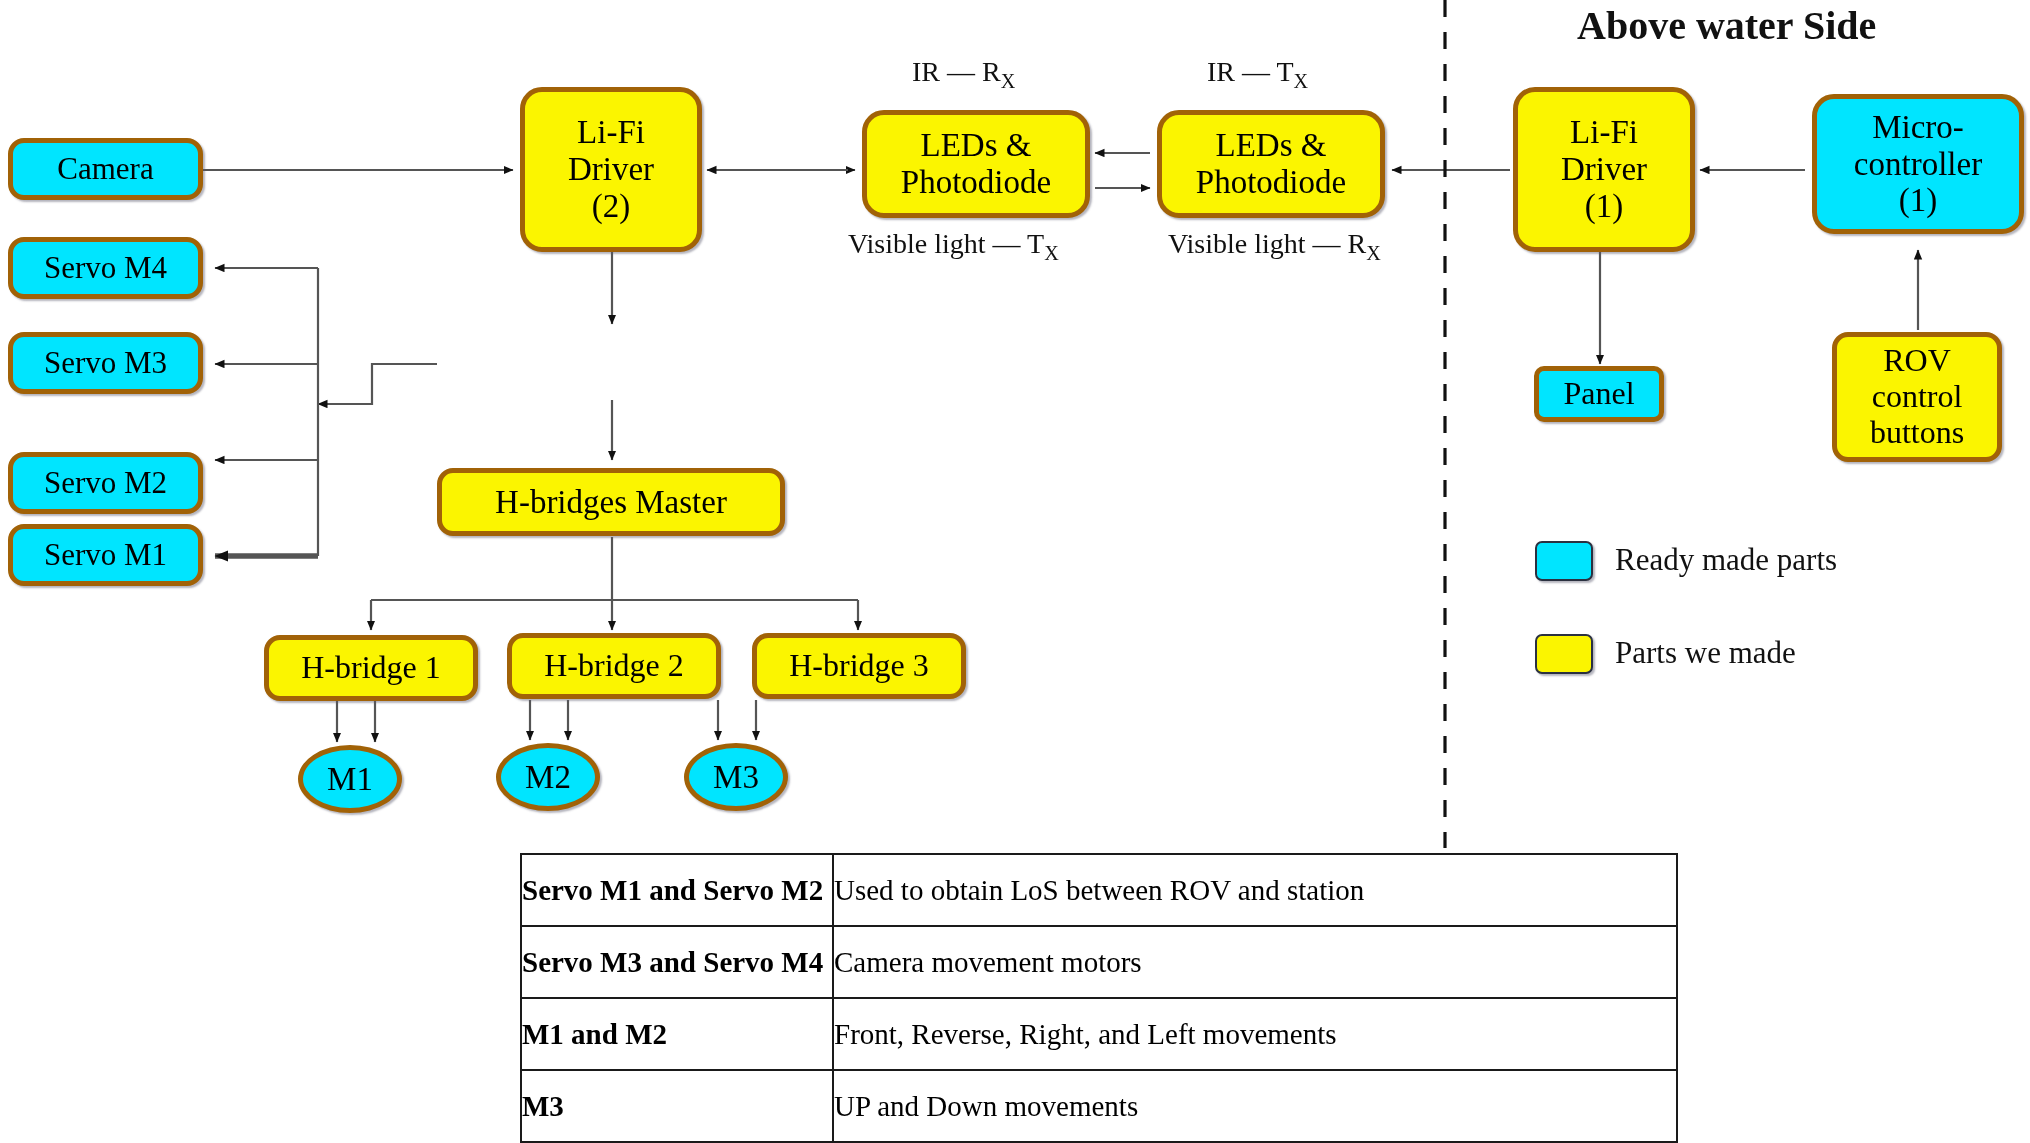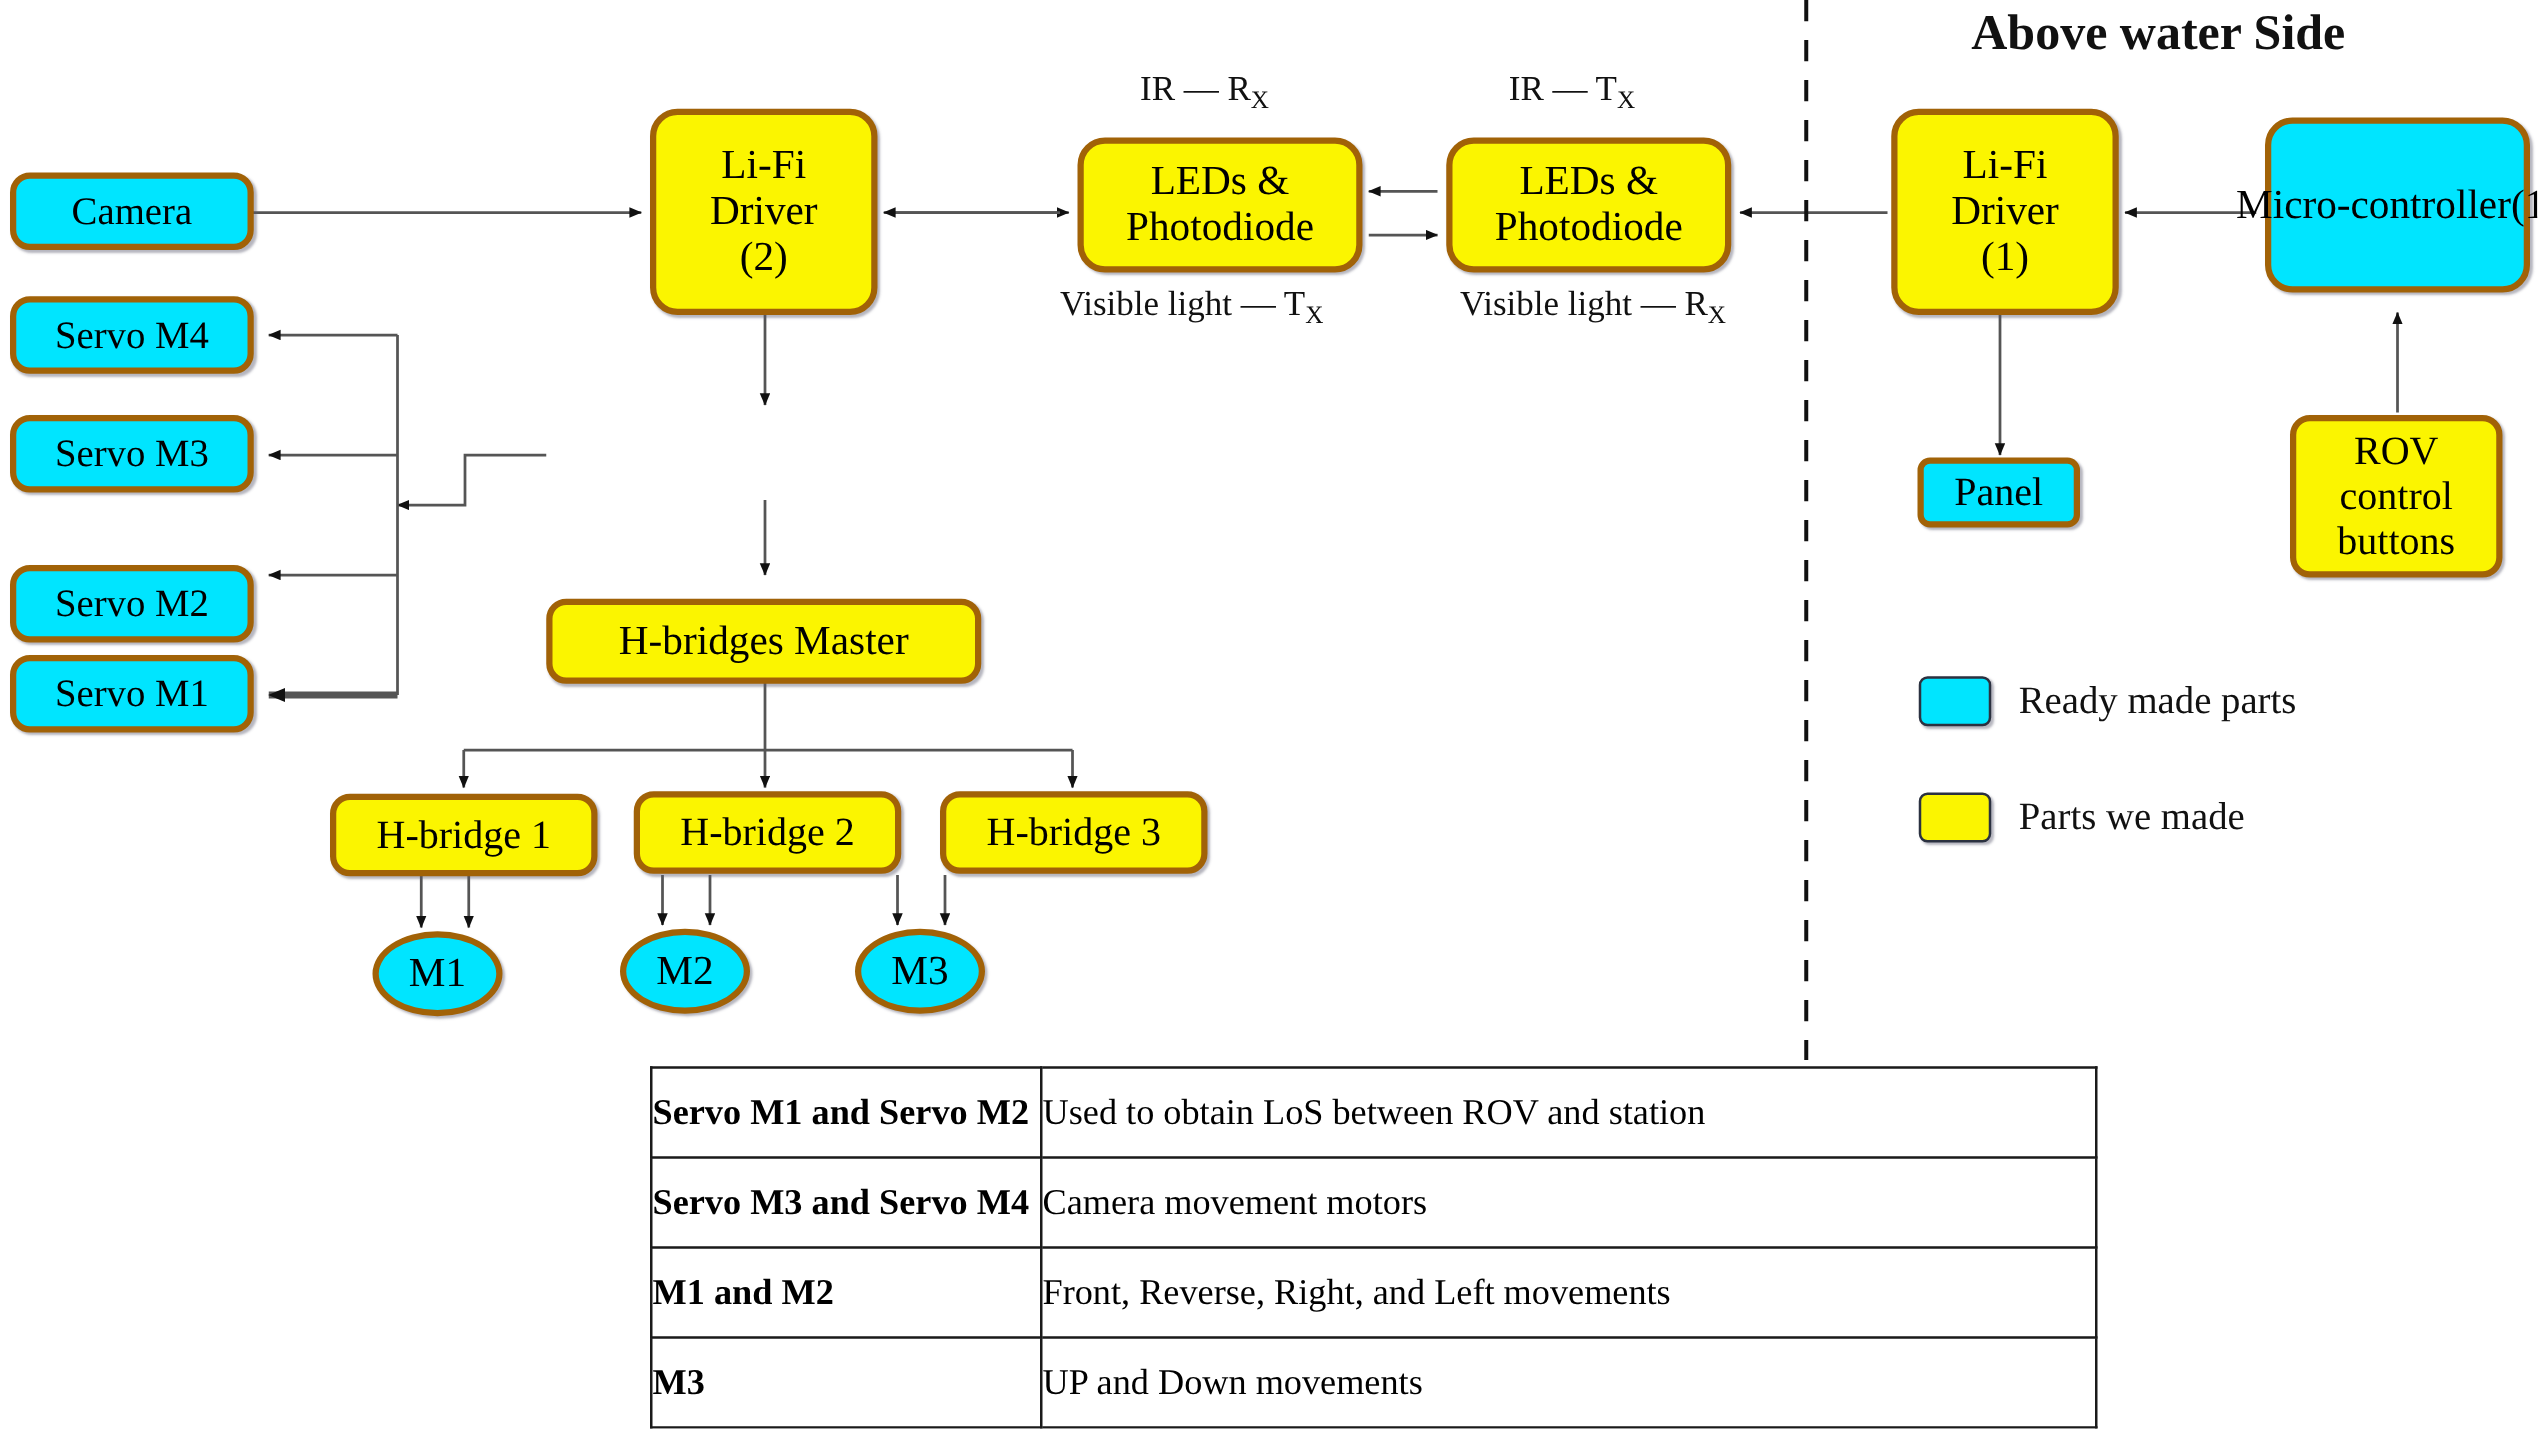--- a/index.html
+++ b/index.html
@@ -187,37 +187,37 @@
     <span>IR — T</span><sub>X</sub>
   </div>
   <div class="edge-label" style="left:848px; top:228px; font-size:28px;">
     <span>Visible light — T</span><sub>X</sub>
   </div>
   <div class="edge-label" style="left:1168px; top:228px; font-size:28px;">
     <span>Visible light — R</span><sub>X</sub>
   </div>
 
 
-  <div class="node yellow rr-md" style="left:437px; top:479px; width:348px; height:68px; font-size:33px;">H-bridges Master</div>
+  <div class="node yellow rr-md" style="left:437px; top:468px; width:348px; height:68px; font-size:33px;">H-bridges Master</div>
 
   <div class="node yellow rr-md" style="left:264px; top:635px; width:214px; height:66px; font-size:32px;">H-bridge 1</div>
   <div class="node yellow rr-md" style="left:507px; top:633px; width:214px; height:66px; font-size:32px;">H-bridge 2</div>
   <div class="node yellow rr-md" style="left:752px; top:633px; width:214px; height:66px; font-size:32px;">H-bridge 3</div>
 
   <div class="node cyan ellipse" style="left:298px; top:745px; width:104px; height:68px; font-size:33px;">M1</div>
   <div class="node cyan ellipse" style="left:496px; top:743px; width:104px; height:68px; font-size:33px;">M2</div>
   <div class="node cyan ellipse" style="left:684px; top:743px; width:104px; height:68px; font-size:33px;">M3</div>
 
   <div class="node yellow rr-lg" style="left:1513px; top:87px; width:182px; height:165px; font-size:33px; flex-direction:column;">
     <span>Li-Fi</span>
     <span>Driver</span>
     <span>(1)</span>
   </div>
 
-  <div class="node cyan rr-lg" style="left:1812px; top:94px; width:212px; height:140px; font-size:33px; flex-direction:row;">
+  <div class="node cyan rr-lg" style="left:1812px; top:94px; width:212px; height:140px; font-size:33px; flex-direction:column;">
     <span>Micro-</span>
     <span>controller</span>
     <span>(1)</span>
   </div>
 
   <div class="node cyan rr-sm" style="left:1534px; top:366px; width:130px; height:56px; font-size:32px;">Panel</div>
 
   <div class="node yellow rr-md" style="left:1832px; top:332px; width:170px; height:130px; font-size:32px; flex-direction:column;">
     <span>ROV</span>
     <span>control</span>

